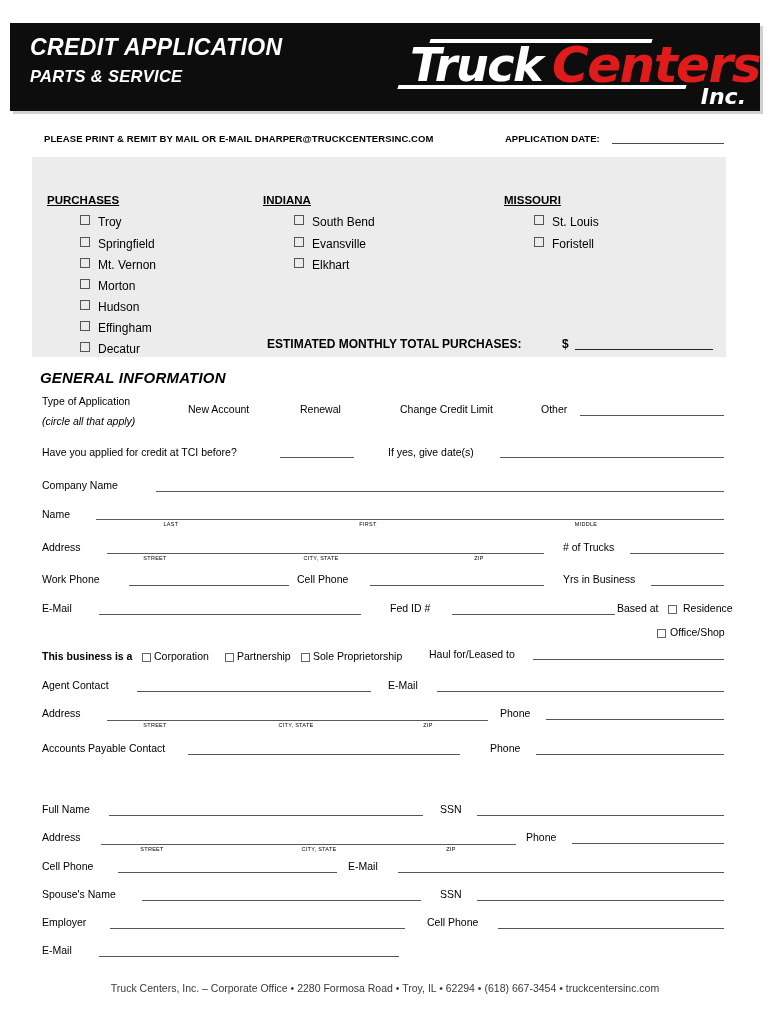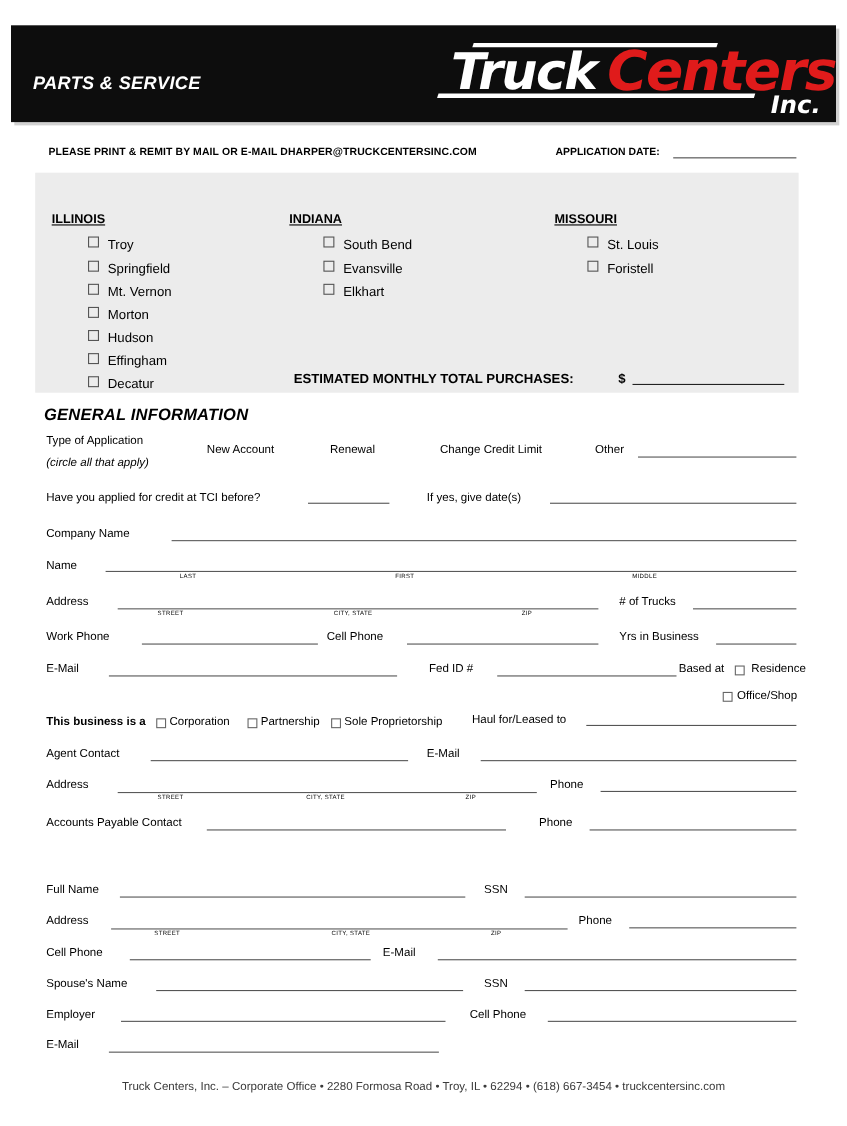--- a/index.html
+++ b/index.html
@@ -251,38 +251,39 @@
     font-size: 10.5px;
     color: #3a3a3a;
   }
 </style>
 </head>
 <body>
 
 <div class="page">
 
   <div class="header-band">
+    <div class="hdr-title">CREDIT APPLICATION</div>
     <div class="hdr-sub">PARTS &amp; SERVICE</div>
 
     <div class="logo">
       <div class="logo-bar-top"></div>
       <div class="logo-truck">Truck</div>
       <div class="logo-centers">Centers</div>
       <div class="logo-bar-bot"></div>
       <div class="logo-inc">Inc.</div>
     </div>
   </div>
 
   <div class="remit">PLEASE PRINT &amp; REMIT BY MAIL OR E-MAIL DHARPER@TRUCKCENTERSINC.COM</div>
   <div class="appdate-label">APPLICATION DATE:</div>
   <div class="appdate-line"></div>
 
   <div class="loc-panel">
 
-    <div class="state-head sh-il">ILLINOIS</div>
+    <div class="state-head sh-il">PURCHASES</div>
     <div class="state-head sh-in">INDIANA</div>
     <div class="state-head sh-mo">MISSOURI</div>
 
     <div class="chk-row col-il" style="top:58px"><span class="cb"></span><span>Troy</span></div>
     <div class="chk-row col-il" style="top:80px"><span class="cb"></span><span>Springfield</span></div>
     <div class="chk-row col-il" style="top:101px"><span class="cb"></span><span>Mt. Vernon</span></div>
     <div class="chk-row col-il" style="top:122px"><span class="cb"></span><span>Morton</span></div>
     <div class="chk-row col-il" style="top:143px"><span class="cb"></span><span>Hudson</span></div>
     <div class="chk-row col-il" style="top:164px"><span class="cb"></span><span>Effingham</span></div>
     <div class="chk-row col-il" style="top:185px"><span class="cb"></span><span>Decatur</span></div>

